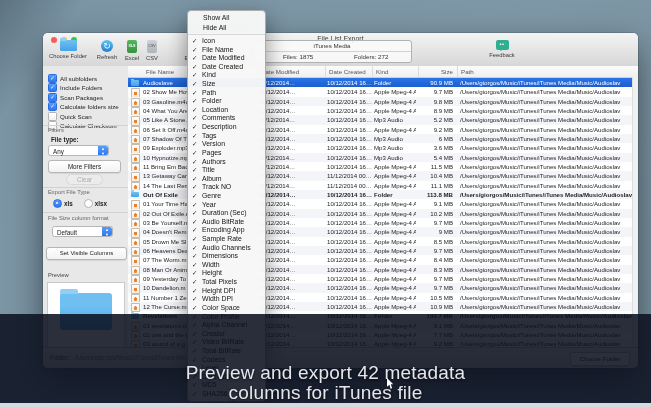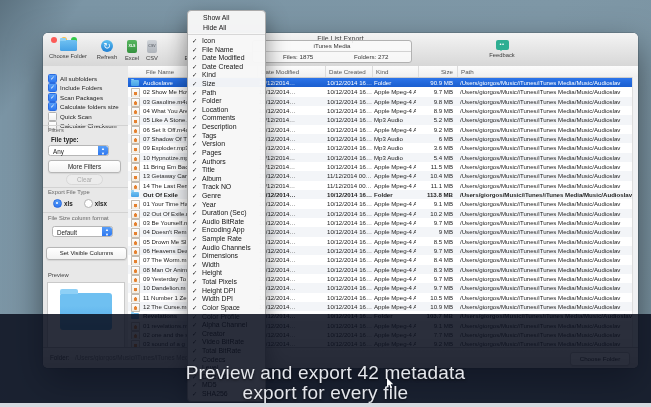--- a/index.html
+++ b/index.html
@@ -551,16 +551,16 @@
       <div class="mi"><span class="chk">✓</span><span>Codecs</span></div>
       <div class="mi"><span class="chk">✓</span><span>Level</span></div>
       <div class="mi"><span class="chk">✓</span><span>Date Added</span></div>
       <div class="mi"><span class="chk">✓</span><span>MD5</span></div>
       <div class="mi"><span class="chk">✓</span><span>SHA256</span></div>
     </div>
 </div>
 
 <div id="overlay">
   <div class="cap" style="top:49px">Preview and export 42 metadata</div>
-  <div class="cap" style="top:68.5px">export for every file</div>
+  <div class="cap" style="top:68.5px">columns for iTunes file</div>
 </div>
 <div id="bottomstrip"></div>
 <div id="cursor"></div>
 
 </body></html>

